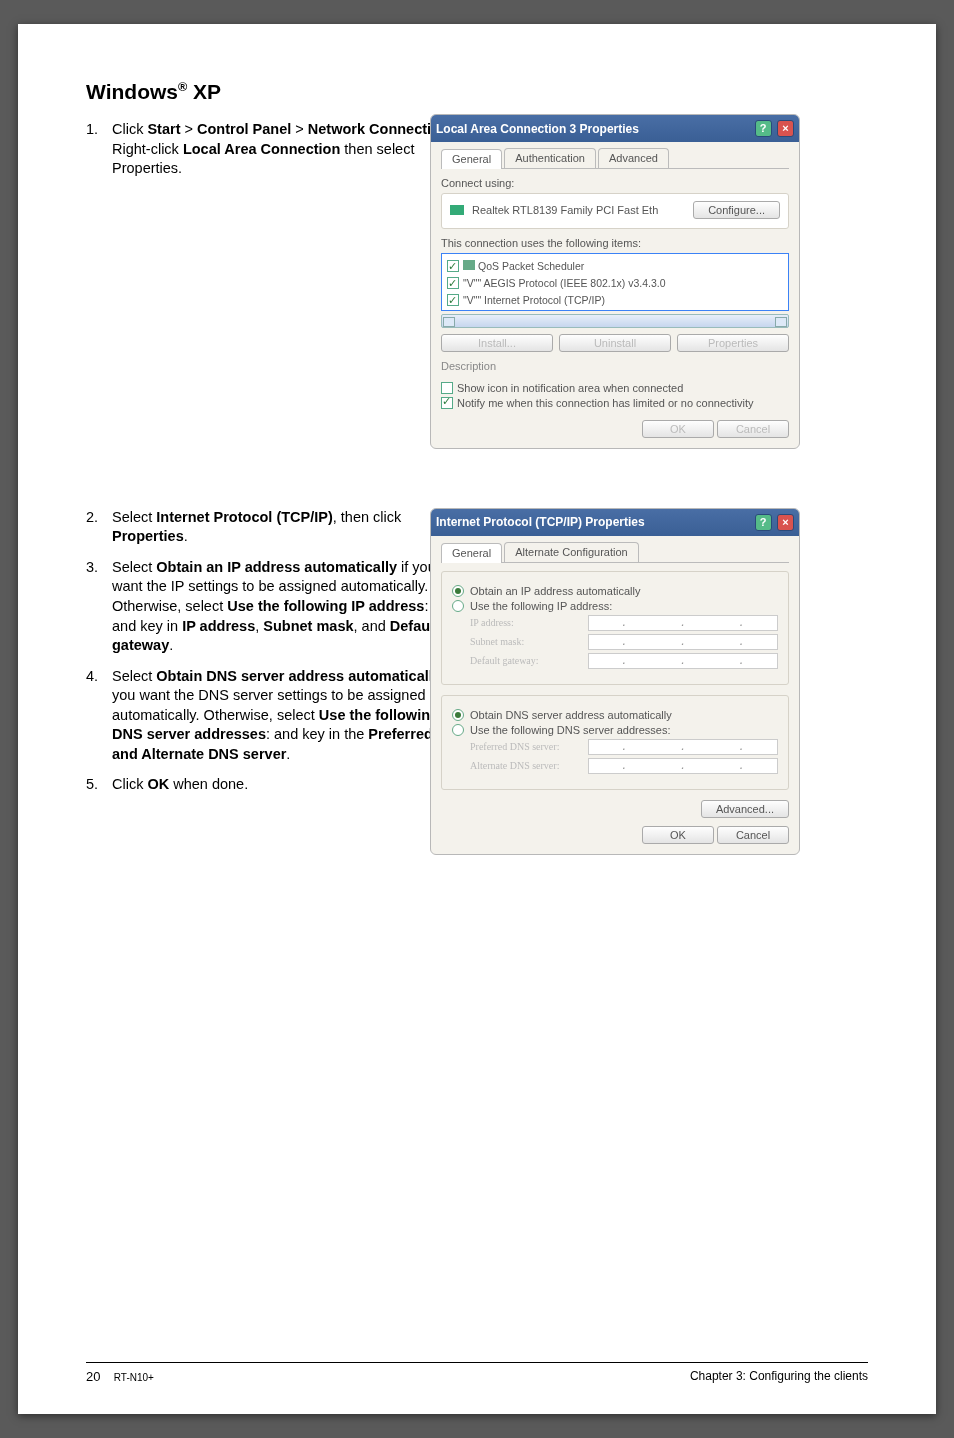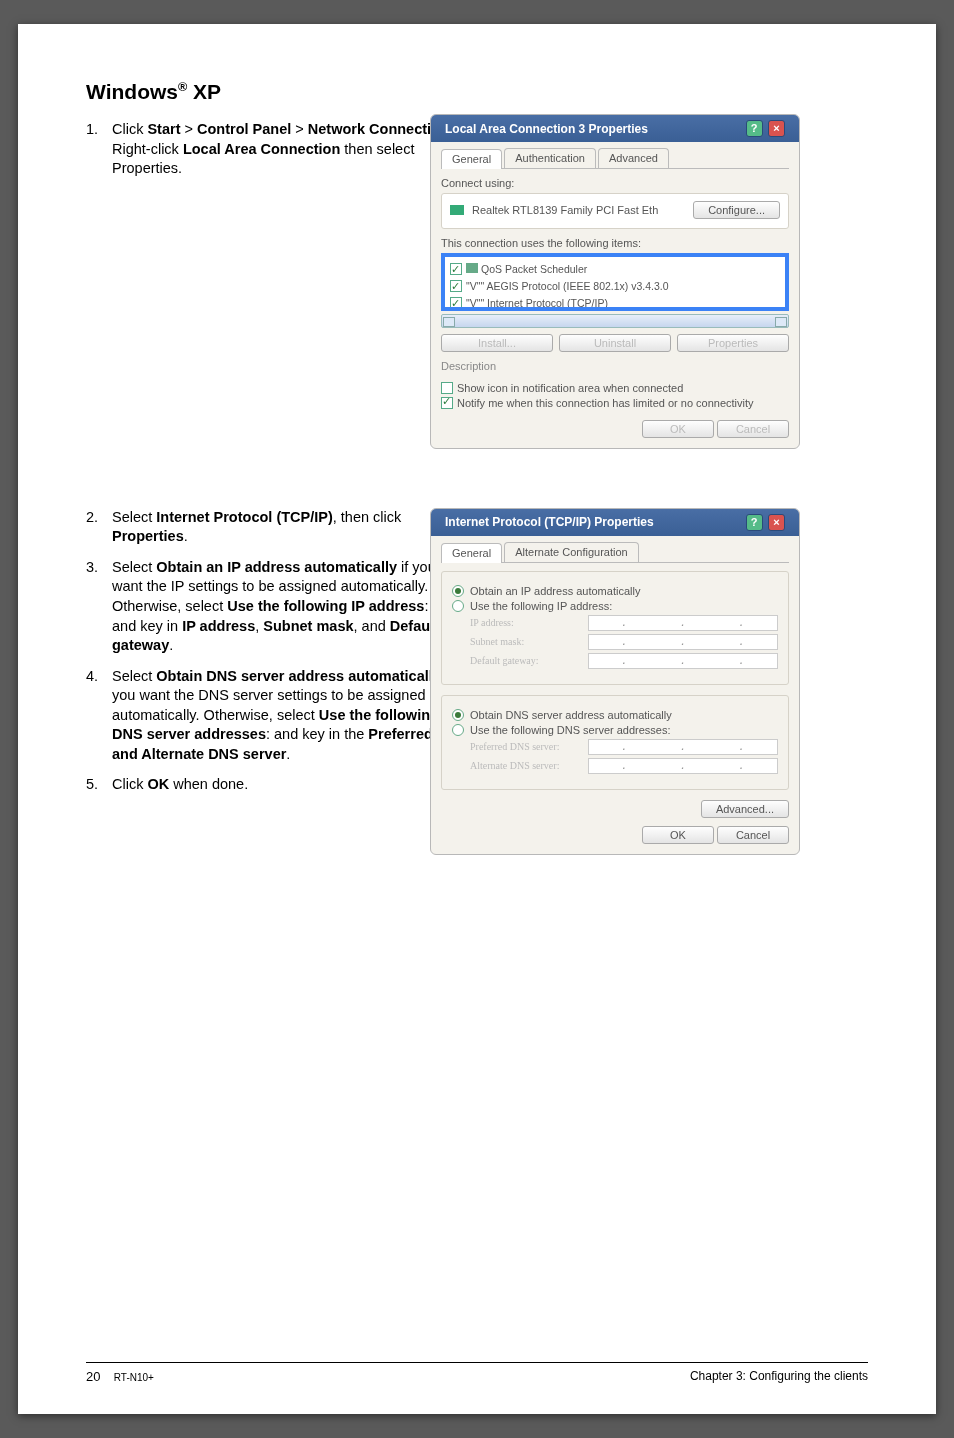--- a/index.html
+++ b/index.html
@@ -46,21 +46,21 @@
     border-radius: 6px;
     font-size: 11px;
     color: #555;
     overflow: hidden;
     filter: blur(.35px);
   }
   .titlebar {
     background: linear-gradient(#496ea5, #3a5f95);
     color: #fff;
     font-weight: bold;
-    padding: 5px 14px;
+    padding: 5px 5px;
     display: flex;
     justify-content: space-between;
     align-items: center;
     font-size: 12px;
   }
   .titlebtns span {
     display: inline-block; width: 17px; height: 17px;
     border: 1px solid #2a4a7a; border-radius: 3px;
     text-align: center; line-height: 15px; font-size: 11px;
     background: #d9534f; color: #fff; margin-left: 2px;
@@ -94,21 +94,21 @@
     border: 1px solid #aaa;
     border-radius: 3px;
     padding: 2px 14px;
     font-size: 11px;
     color: #555;
     text-align: center;
     min-width: 72px;
   }
   .winbtn.disabled { color: #bbb; }
   .listbox {
-    border: 4px solid #3b82f6;
+    border: 1px solid #3b82f6;
     background: #fff;
     padding: 4px 5px;
     height: 58px;
     overflow: hidden;
     font-size: 10.5px;
     line-height: 1.6;
   }
   .cb { display: inline-block; width: 12px; height: 12px; border: 1px solid #5a8; background: #fff; margin-right: 4px; vertical-align: -2px; position: relative; }
   .cb.c::after { content:"✓"; position:absolute; top:-3px; left:0; font-size:11px; color:#2a7a3a;}
   .scrollhint {

